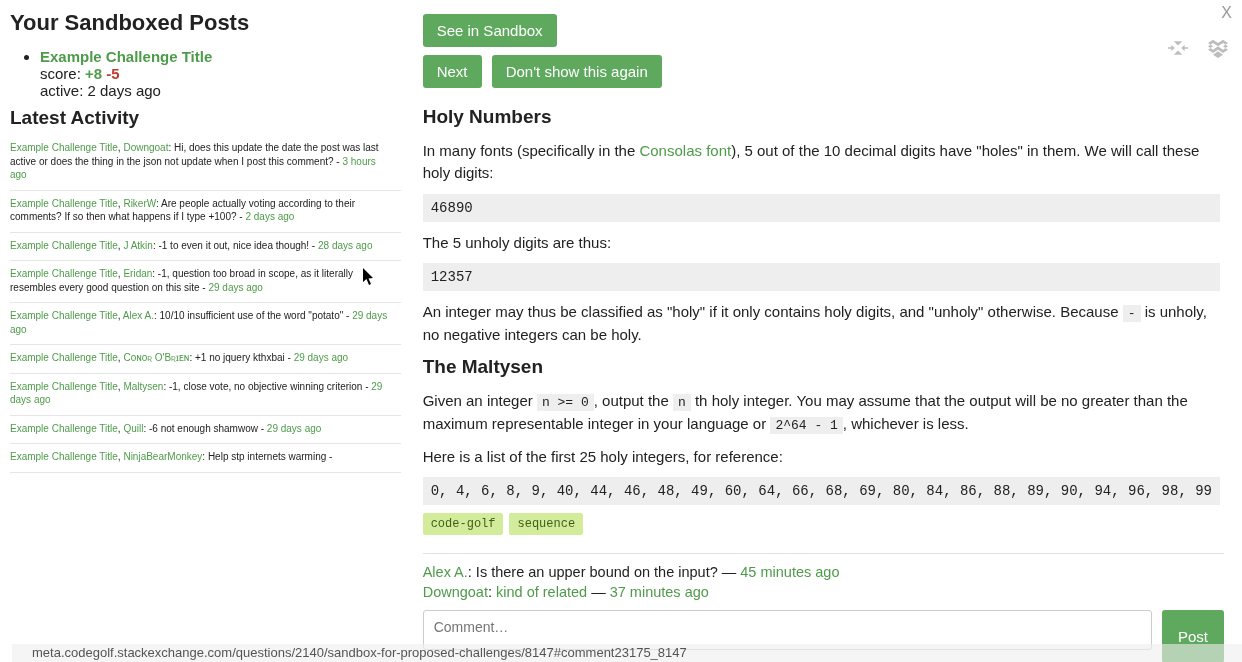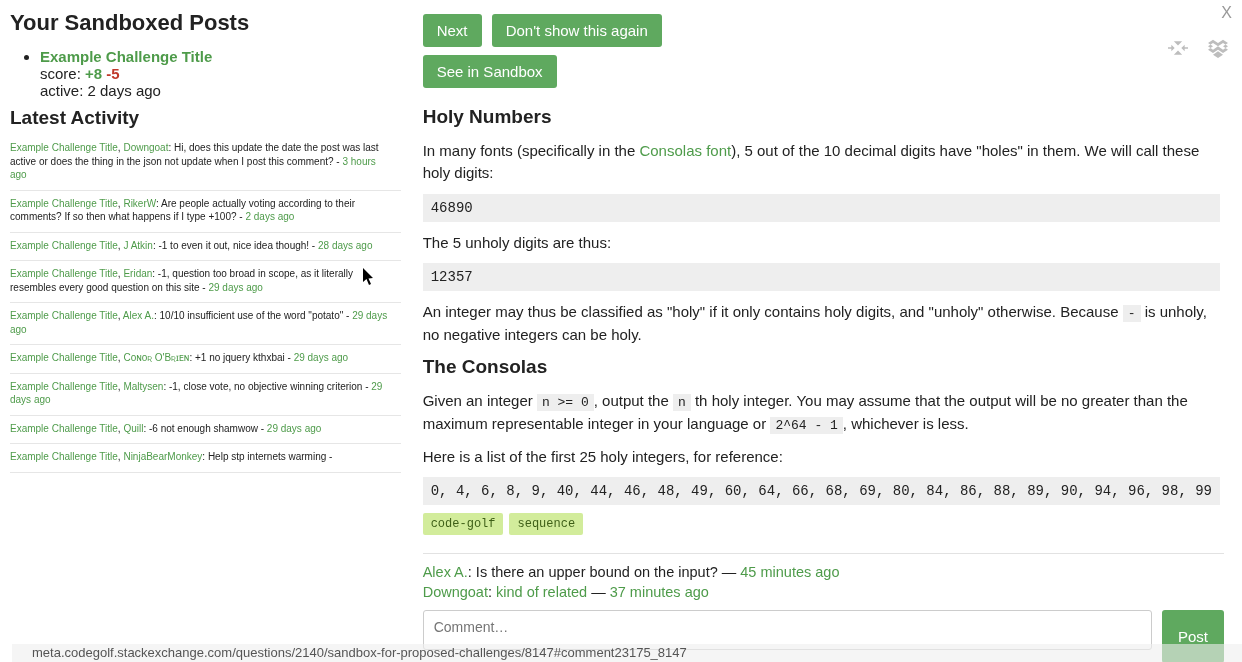--- a/index.html
+++ b/index.html
@@ -80,39 +80,39 @@
     <div class="icons-tr">
       <span><svg viewBox="0 0 24 24">
               <path d="M4 16l4-4-4-4v3H0v2h4v3zm16-8l-4 4 4 4v-3h4v-2h-4V8zM7 4l5 5 5-5H7zm10 16l-5-5-5 5h10z"></path>
             </svg></span>
       <span><svg viewBox="0 0 24 24">
               <path d="M6 2L0 6l6 4-6 4 6 4 6-4 6 4 6-4-6-4 6-4-6-4-6 4-6-4zm6 8l6-4 6 4-6 4-6-4zm-12 0l6-4 6 4-6 4-6-4zm6 10l6-4 6 4-6 4-6-4z"></path>
             </svg></span>
     </div>
 
     <div class="btn-row">
+      <button class="btn">See in Sandbox</button>
+    </div>
+    <div class="btn-row">
       <button class="btn">Next</button>
       <button class="btn">Don't show this again</button>
-    </div>
-    <div class="btn-row">
-      <button class="btn">See in Sandbox</button>
     </div>
 
     <div class="content">
       <h3 class="post-h">Holy Numbers</h3>
       <p>
         <span>In many fonts (specifically in the </span><a href="#">Consolas font</a><span>), 5 out of the 10 decimal digits have "holes" in them. We will call these holy digits:</span>
       </p>
       <pre class="codeblock">46890</pre>
       <p>The 5 unholy digits are thus:</p>
       <pre class="codeblock">12357</pre>
       <p>
         <span>An integer may thus be classified as "holy" if it only contains holy digits, and "unholy" otherwise. Because </span><code class="inline">-</code><span> is unholy, no negative integers can be holy.</span>
       </p>
-      <h3 class="post-h">The Consolas</h3>
+      <h3 class="post-h">The Maltysen</h3>
       <p>
         <span>Given an integer </span><code class="inline">n &gt;= 0</code><span>, output the </span><code class="inline">n</code><span> th holy integer. You may assume that the output will be no greater than the maximum representable integer in your language or </span><code class="inline">2^64 - 1</code><span>, whichever is less.</span>
       </p>
       <p>Here is a list of the first 25 holy integers, for reference:</p>
       <pre class="codeblock">0, 4, 6, 8, 9, 40, 44, 46, 48, 49, 60, 64, 66, 68, 69, 80, 84, 86, 88, 89, 90, 94, 96, 98, 99</pre>
       <div class="tags" id="tags-container"><span class="tag">code-golf</span><span class="tag">sequence</span></div>
     </div>
 
     <hr class="sep">
 

